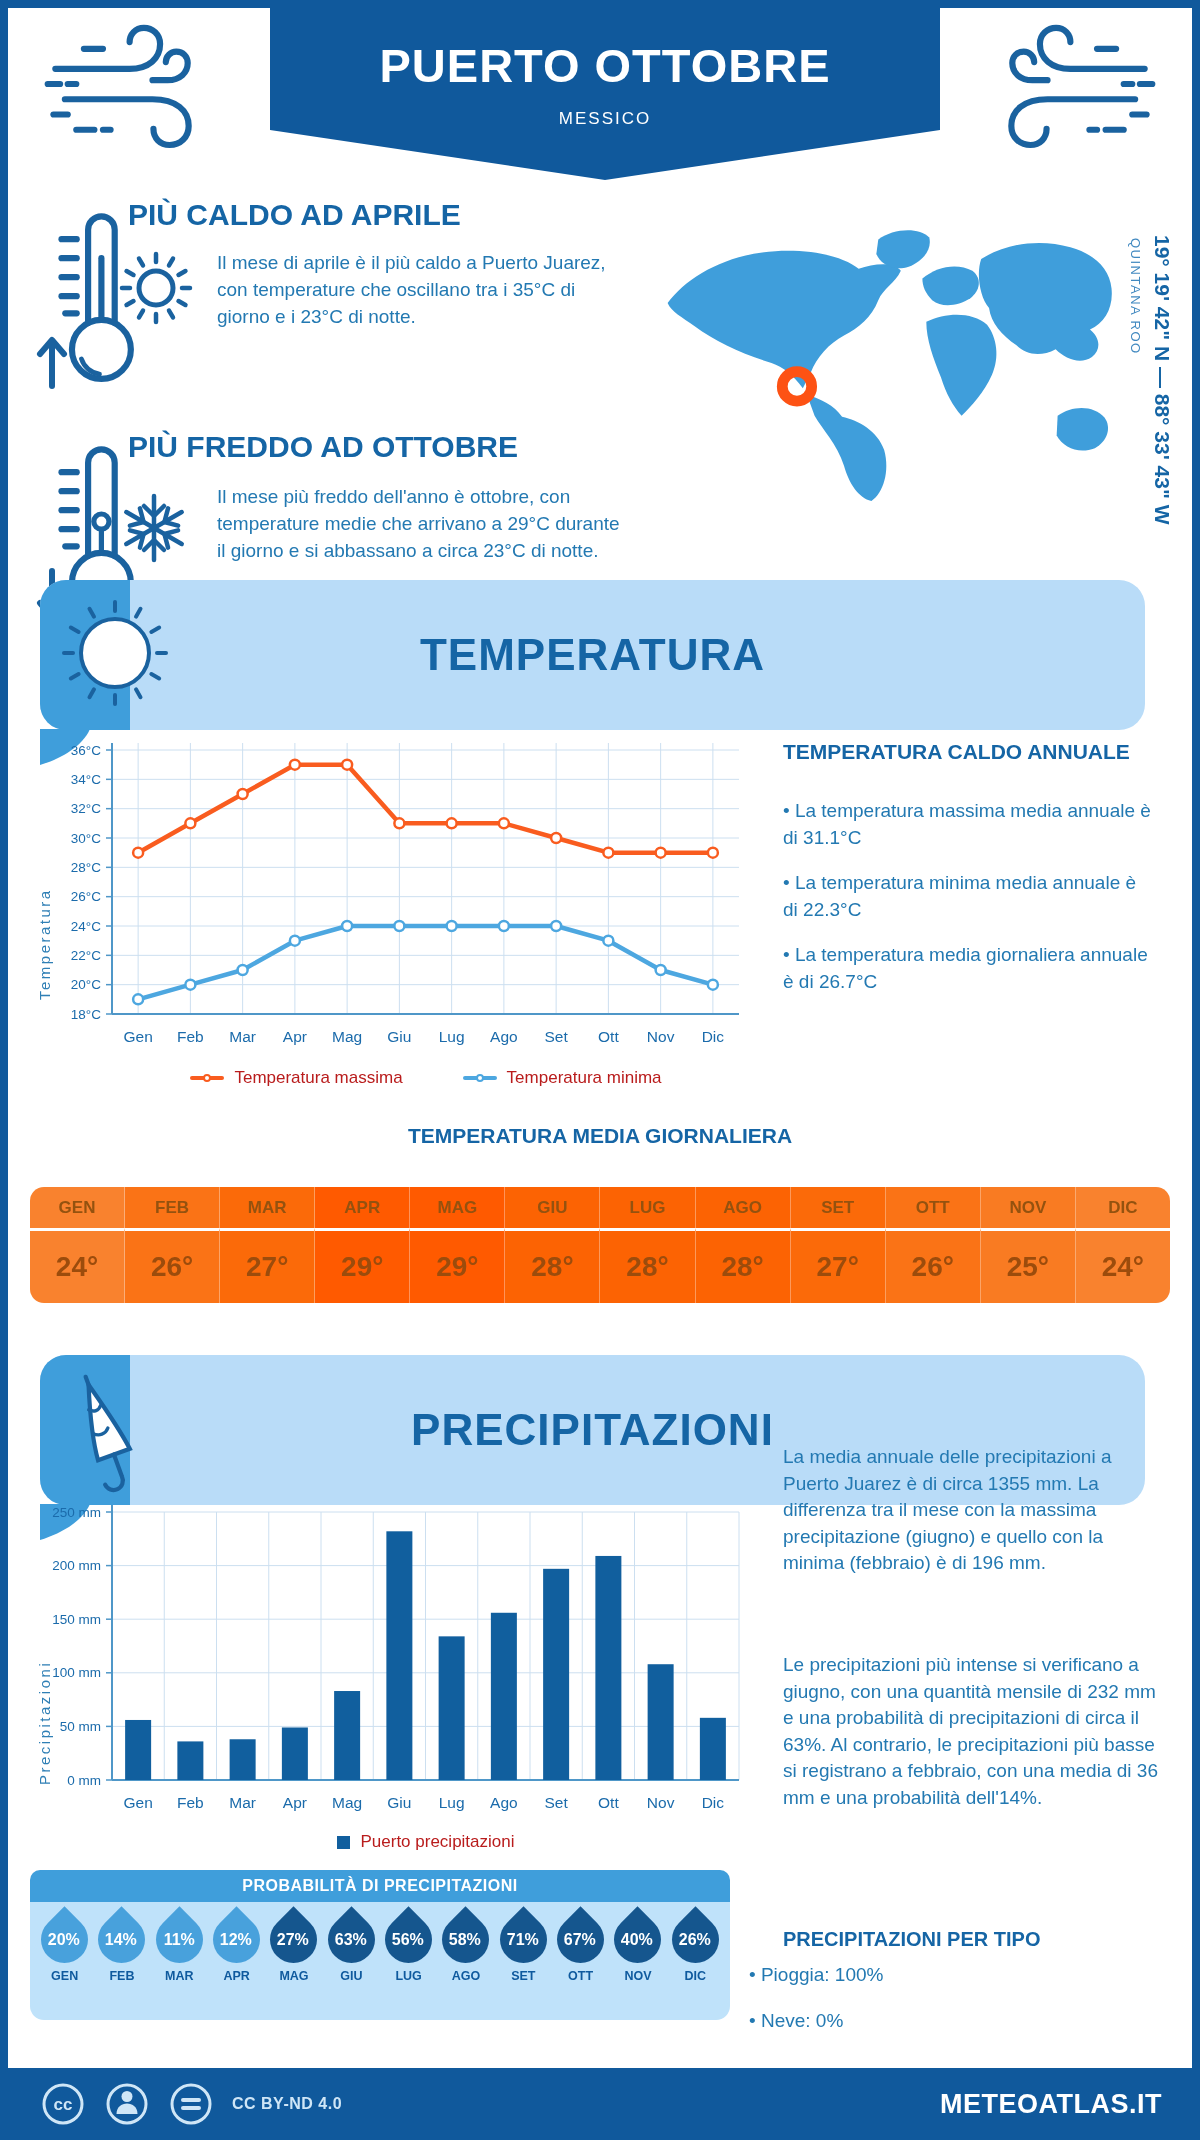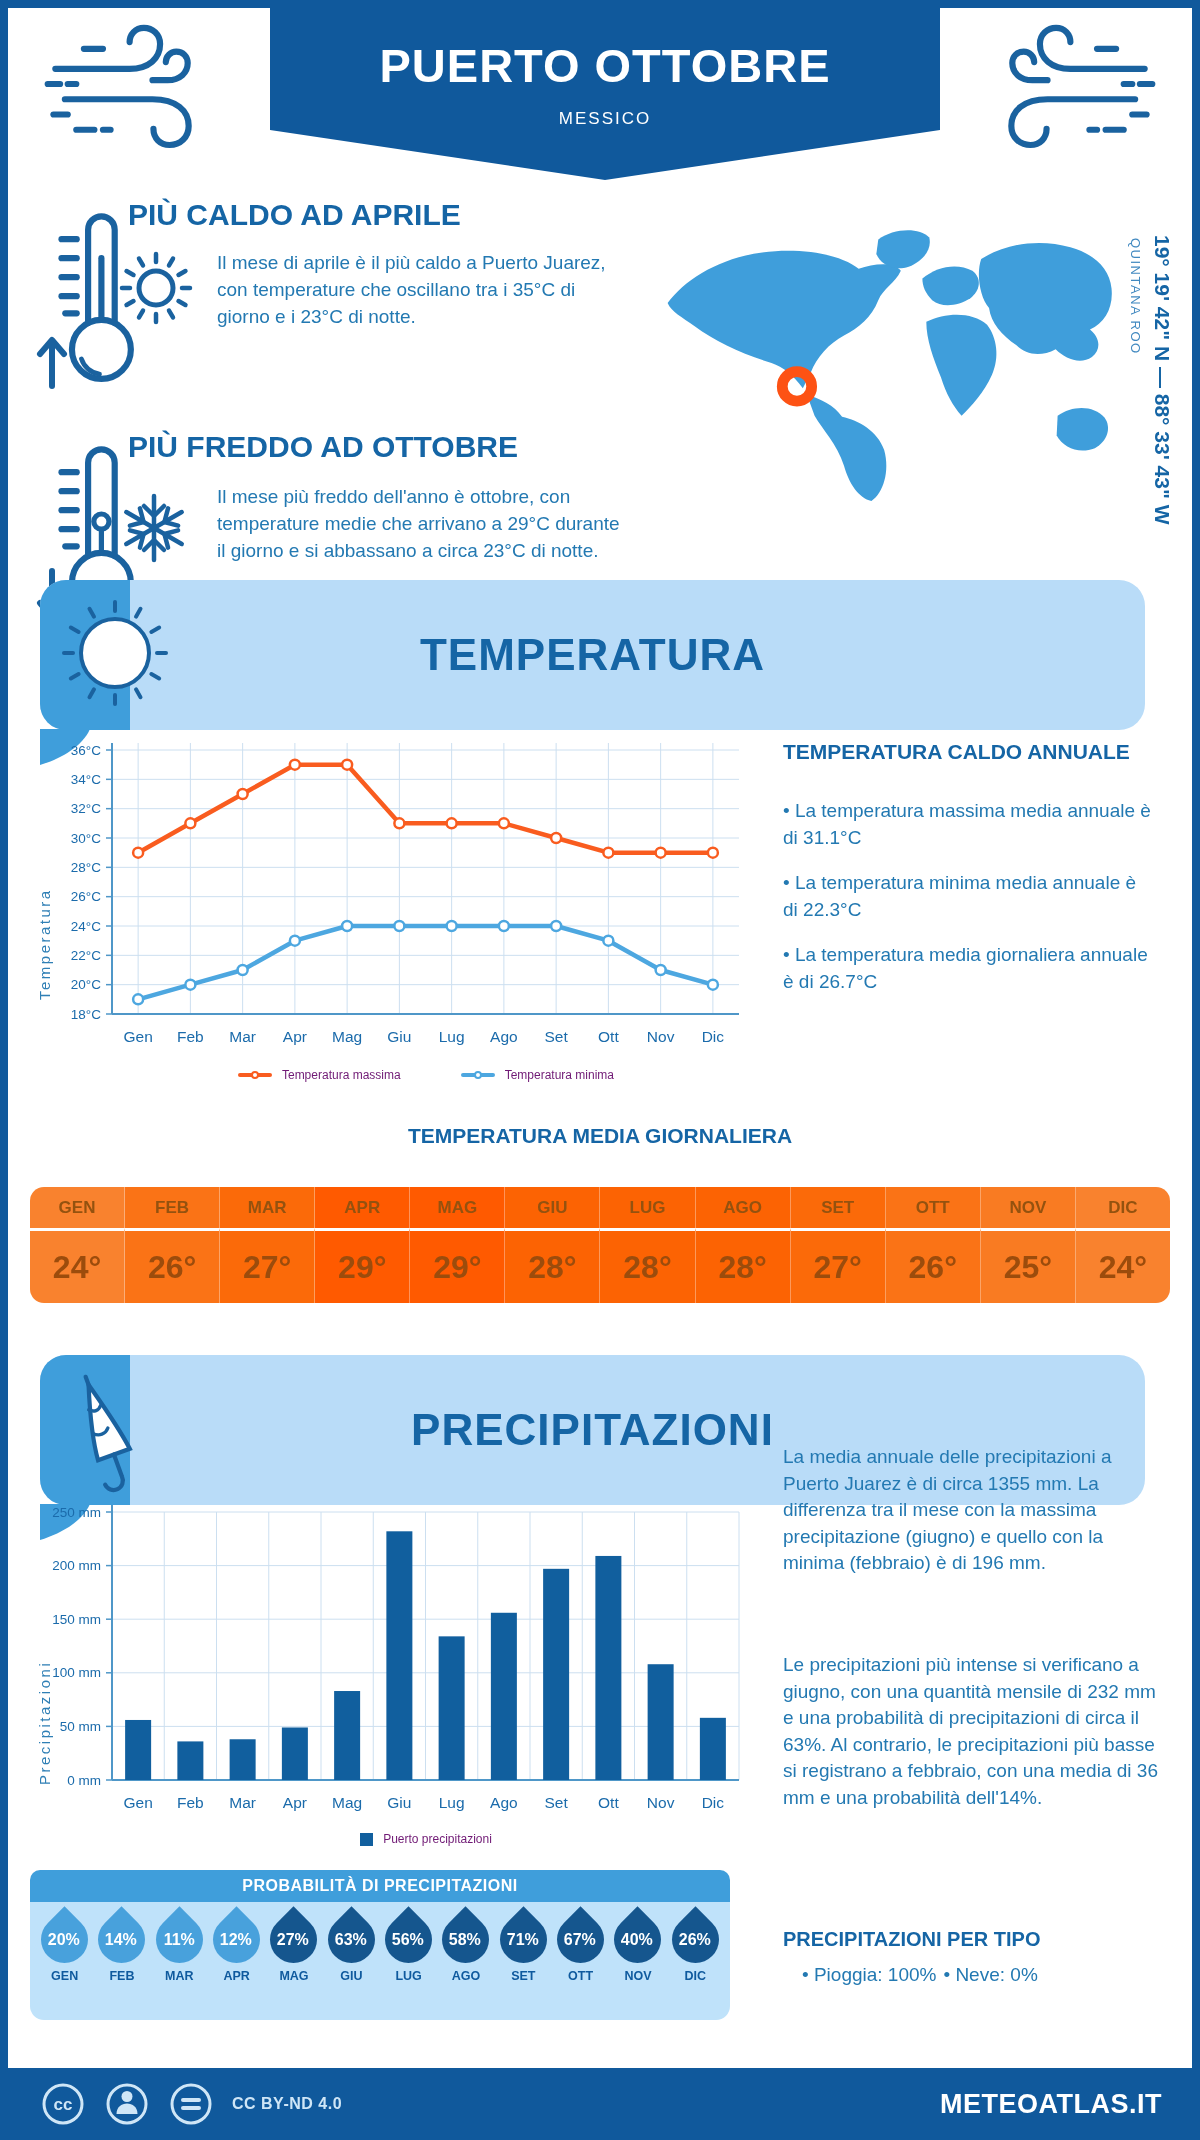--- a/index.html
+++ b/index.html
@@ -58,43 +58,43 @@
   
   #chart-temp{left:28px;top:736px;width:725px;height:340px;}
   #chart-precip{left:28px;top:1498px;width:725px;height:344px;}
   .ylab{font-size:15px;letter-spacing:2.5px;color:#2f7fb5;transform:rotate(180deg);}
   #ylab-temp{left:36px;top:790px;height:210px;}
   #ylab-precip{left:36px;top:1555px;height:230px;}
   .legend{display:flex;justify-content:center;gap:60px;align-items:center;}
   #legend-temp{left:96px;top:1068px;width:660px;}
   #legend-precip{left:96px;top:1832px;width:660px;}
   .legitem{display:flex;align-items:center;gap:10px;}
-  .legtxt{font-size:12px;color:#701a75;}
+  .legtxt{font-size:17px;color:#b91c1c;}
   .legline{position:relative;width:34px;height:4px;border-radius:2px;display:inline-block;}
   .legdot{position:absolute;left:50%;top:50%;transform:translate(-50%,-50%);width:8px;height:8px;border-radius:50%;background:#fff;border:2.5px solid #888;box-sizing:border-box;display:block;}
   .legsq{width:13px;height:13px;display:inline-block;}
 
   
   .col-head{font-size:21px;font-weight:bold;color:#1565a5;}
   #annual-title{left:783px;top:740px;}
   #annual-bullets{left:783px;top:798px;width:370px;display:flex;flex-direction:column;gap:19px;}
   #annual-bullets p,.rtext{margin:0;font-size:19px;line-height:1.4;color:#2379b2;}
   #precip-p1{left:783px;top:1444px;width:378px;}
   #precip-p2{left:783px;top:1652px;width:378px;}
   #type-title{left:783px;top:1928px;font-size:20px;}
-  #type-bullets{left:802px;top:1962px;width:370px;display:flex;flex-direction:row;gap:7px;}
+  #type-bullets{left:749px;top:1962px;width:370px;display:flex;flex-direction:column;gap:19px;}
 
   
   #daily-title{left:0;top:1124px;width:1200px;text-align:center;}
   #daily-table{left:30px;top:1187px;width:1140px;border-radius:14px;overflow:hidden;}
   .trow{display:flex;}
   .tcell{flex:1;text-align:center;border-right:1px solid rgba(255,255,255,.35);}
   .tcell:last-child{border-right:none;}
   .thead{height:41px;line-height:41px;font-size:17px;font-weight:bold;color:#94520f;}
-  .tval{height:72px;line-height:72px;font-size:32px;font-weight:bold;color:#9c4c0c;border-top:3px solid #fff;}
+  .tval{height:72px;line-height:72px;font-size:28px;font-weight:bold;color:#9c4c0c;border-top:3px solid #fff;}
 
   
   #prob-header{left:30px;top:1870px;width:700px;height:32px;background:#3f9edb;border-radius:10px 10px 0 0;
     text-align:center;line-height:32px;color:#fff;font-weight:bold;font-size:16px;letter-spacing:.5px;}
   #prob-body{left:30px;top:1902px;width:700px;height:118px;background:#bfe2fa;border-radius:0 0 14px 14px;
     display:flex;padding:0 6px;box-sizing:border-box;}
   .dropcol{flex:1;text-align:center;}
   .drop{width:47px;height:47px;border-radius:0 50% 50% 50%;transform:rotate(45deg);
     margin:14px auto 4px;display:flex;align-items:center;justify-content:center;}
   .drop span{transform:rotate(-45deg);color:#fff;font-weight:bold;font-size:16px;}

